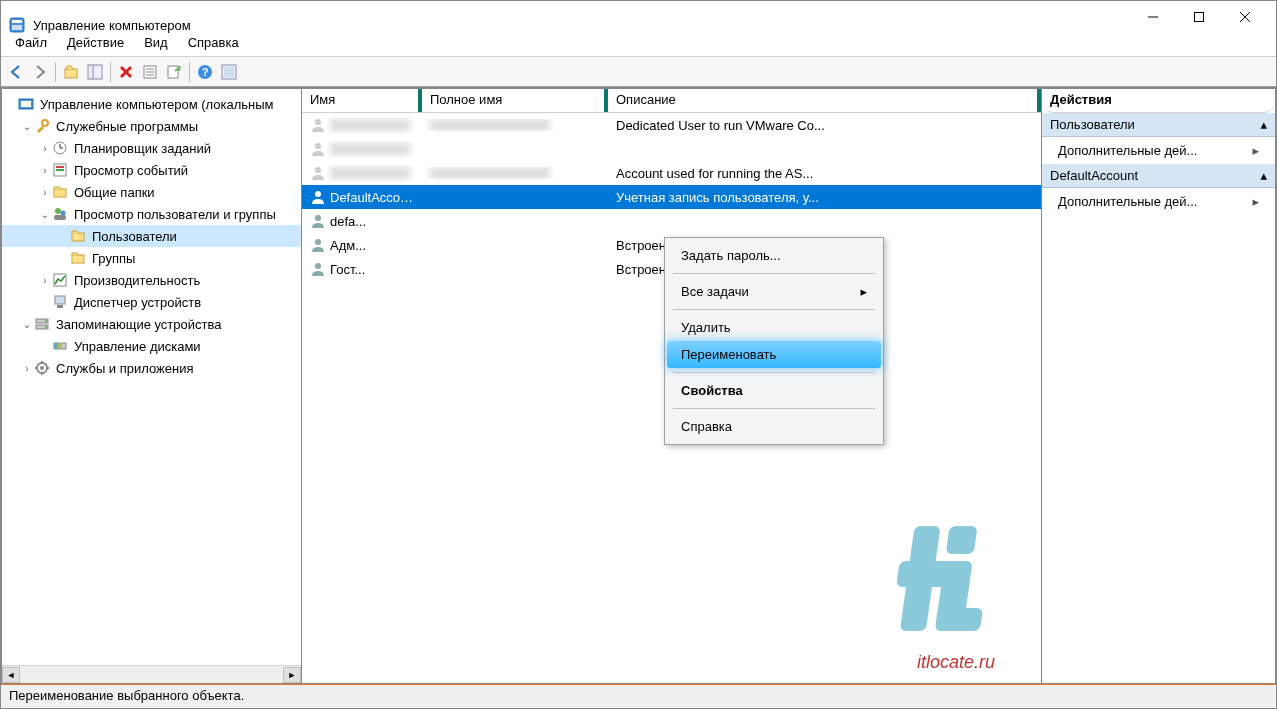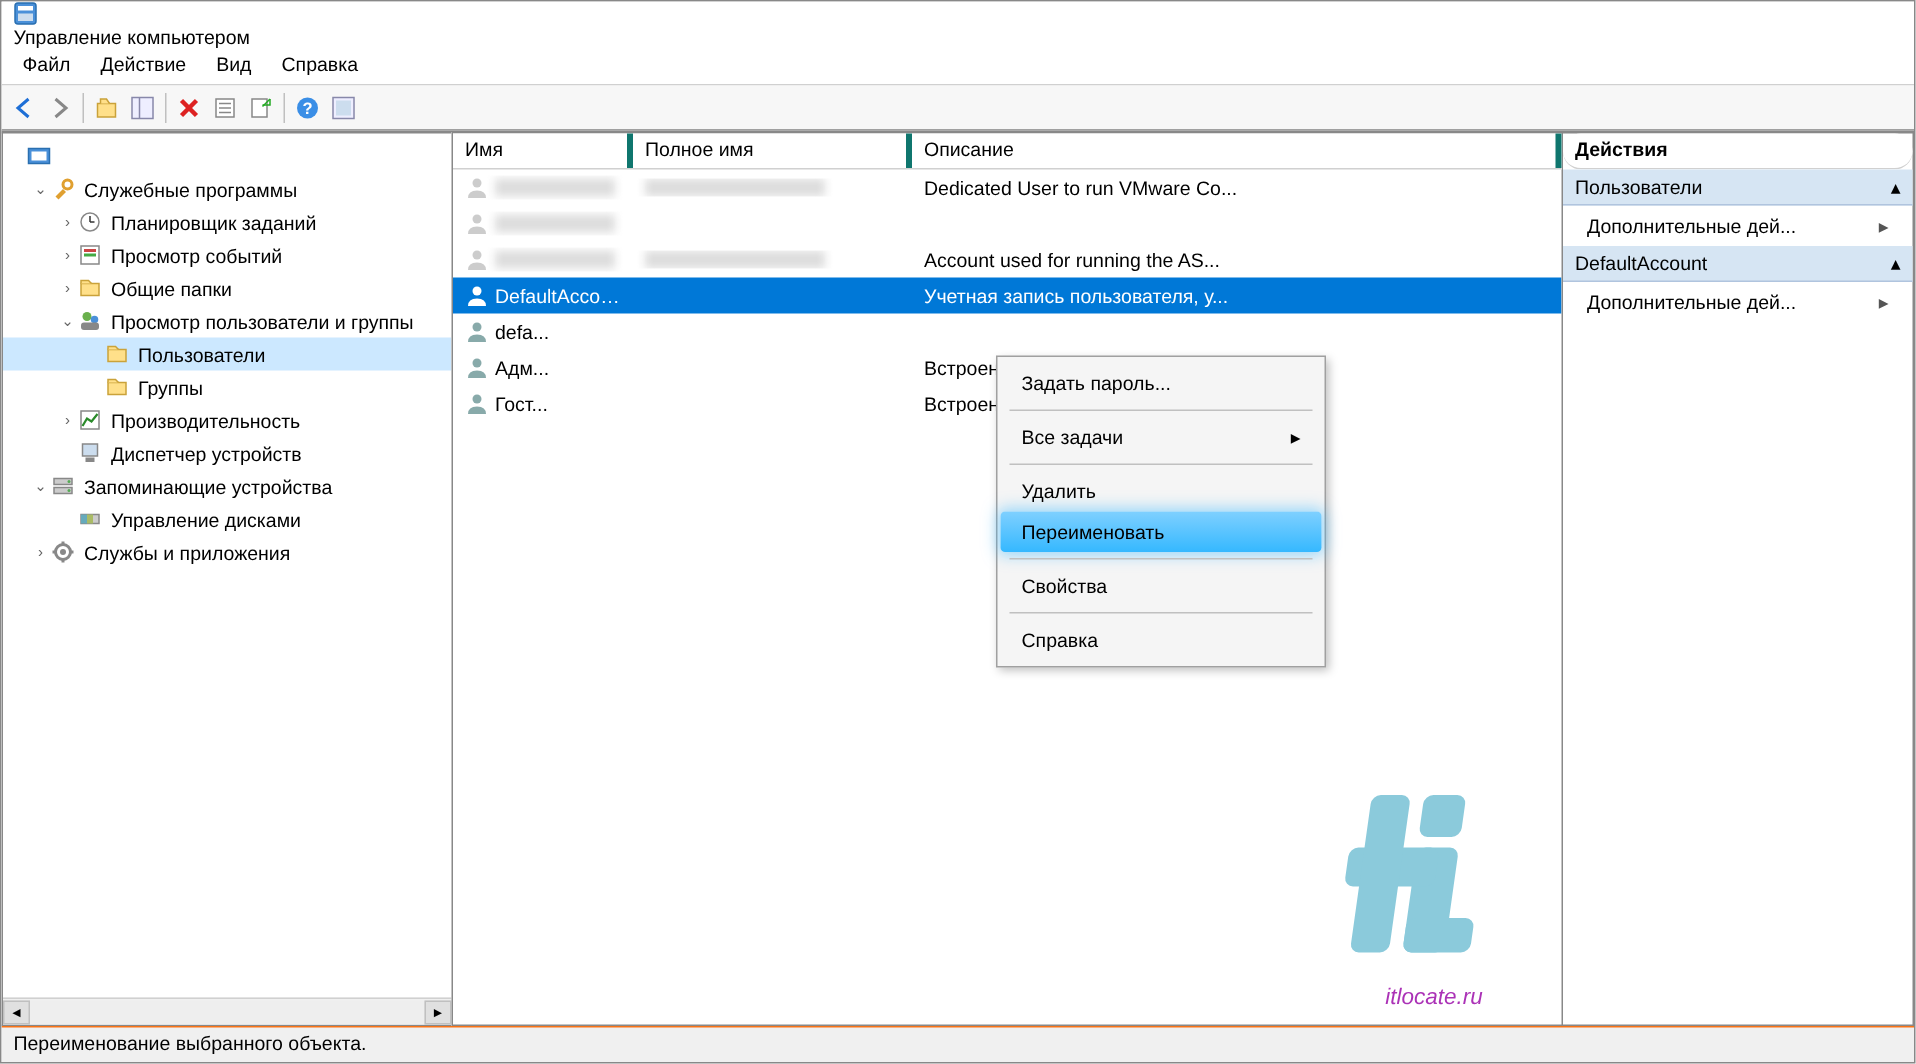--- a/index.html
+++ b/index.html
@@ -1,17 +1,17 @@
 <!DOCTYPE html>
 <html><head>
 <meta charset="utf-8">
 <style>
 * { box-sizing: border-box; margin: 0; padding: 0; }
 body { font-family: "Segoe UI", Tahoma, sans-serif; font-size: 13px; color: #000; background: #fff; width: 1277px; height: 709px; overflow: hidden; display: flex; flex-direction: column; border: 1px solid #888; }
-.titlebar { height: 32px; display: flex; align-items: flex-start; padding: 0 8px; background: #fff; flex-direction: column; }
+.titlebar { height: 32px; display: flex; align-items: flex-end; padding: 0 8px; background: #fff; }
 .titlebar .icon { width: 16px; height: 16px; margin-right: 8px; }
 .titlebar .title { flex: 1; font-size: 13px; }
 .titlebar .winbtns { display: flex; }
 .titlebar .winbtn { width: 46px; height: 32px; display: flex; align-items: center; justify-content: center; cursor: pointer; }
 .menubar { height: 24px; display: flex; align-items: flex-start; padding: 0 4px; background: #fff; border-bottom: 1px solid #d0d0d0; }
 .menubar .item { padding: 2px 10px; cursor: pointer; }
 .toolbar { height: 30px; display: flex; align-items: center; padding: 0 4px; border-bottom: 1px solid #a0a0a0; background: #f7f7f7; gap: 2px; }
 .toolbar .tbtn { width: 22px; height: 22px; display: flex; align-items: center; justify-content: center; cursor: pointer; border: 1px solid transparent; }
 .toolbar .sep { width: 1px; height: 20px; background: #c0c0c0; margin: 0 2px; }
 .main { flex: 1; display: flex; min-height: 0; border-top: 1px solid #888; }
@@ -37,24 +37,24 @@
 .actions-group-hdr { background: #d6e5f3; padding: 4px 8px; display: flex; justify-content: space-between; align-items: center; cursor: pointer; border-bottom: 1px solid #b0c4de; }
 .actions-item { padding: 6px 16px; display: flex; justify-content: space-between; align-items: center; cursor: pointer; }
 .actions-item .chev { color: #555; }
 .statusbar { height: 24px; border-top: 1px solid #f97316; padding: 3px 8px; background: #f0f0f0; }
 .hscroll { height: 18px; background: #f0f0f0; border-top: 1px solid #d0d0d0; display: flex; align-items: center; }
 .hscroll .arrow { width: 18px; height: 16px; background: #e0e0e0; border: 1px solid #c0c0c0; display: flex; align-items: center; justify-content: center; font-size: 9px; cursor: pointer; }
 .hscroll .track { flex: 1; height: 16px; background: #eee; }
 .ctxmenu { position: absolute; left: 362px; top: 124px; width: 220px; background: #f5f5f5; border: 1px solid #a0a0a0; box-shadow: 2px 2px 6px rgba(0,0,0,0.25); z-index: 100; padding: 4px 2px; }
 .ctxmenu .mi { padding: 6px 14px; cursor: pointer; display: flex; justify-content: space-between; align-items: center; text-align: center; }
 .ctxmenu .mi.highlight { background: linear-gradient(#7fd0ff,#35b8ff); border-radius: 3px; box-shadow: 0 0 10px 2px rgba(53,184,255,0.5); }
-.ctxmenu .mi.bold { font-weight: normal; }
+.ctxmenu .mi.bold { font-weight: bold; }
 .ctxmenu .sep { height: 1px; background: #c0c0c0; margin: 4px 6px; }
 .watermark { position: absolute; right: 10px; bottom: 10px; text-align: center; opacity: 0.9; pointer-events: none; }
-.watermark .wmtext { color: #a21caf; font-style: italic; font-size: 15px; margin-top: 6px; }
+.watermark .wmtext { color: #b91c1c; font-style: italic; font-size: 18px; margin-top: 6px; }
 svg { display: block; }
 .col-name { width: 120px; }
 .col-full { width: 186px; }
 .col-desc { flex: 1; }
 .ind-0 { padding-left: 2px; } .ind-1 { padding-left: 18px; } .ind-2 { padding-left: 36px; } .ind-3 { padding-left: 54px; }
 </style>
 </head>
 <body>
 
 <div class="titlebar">
@@ -159,20 +159,21 @@
   <div class="pane tree-pane">
     <div class="tree">
       <div class="tree-row ind-0">
         <span class="expander"></span>
         <span class="ticon">
             <svg width="16" height="16">
               <rect x="1" y="3" width="14" height="10" fill="#4a90d9" stroke="#2a6fb0"></rect>
               <rect x="3" y="5" width="10" height="6" fill="#fff"></rect>
             </svg>
           </span>
+        <span class="label">Управление компьютером (локальным</span>
       </div>
       <div class="tree-row ind-1">
         <span class="expander">⌄</span>
         <span class="ticon">
             <svg width="16" height="16">
               <path d="M3 13 L8 8 L10 10 L5 15 Z" fill="#e0a030"></path>
               <circle cx="11" cy="5" r="3" fill="none" stroke="#e0a030" stroke-width="2"></circle>
             </svg>
           </span>
         <span class="label">Служебные программы</span>

